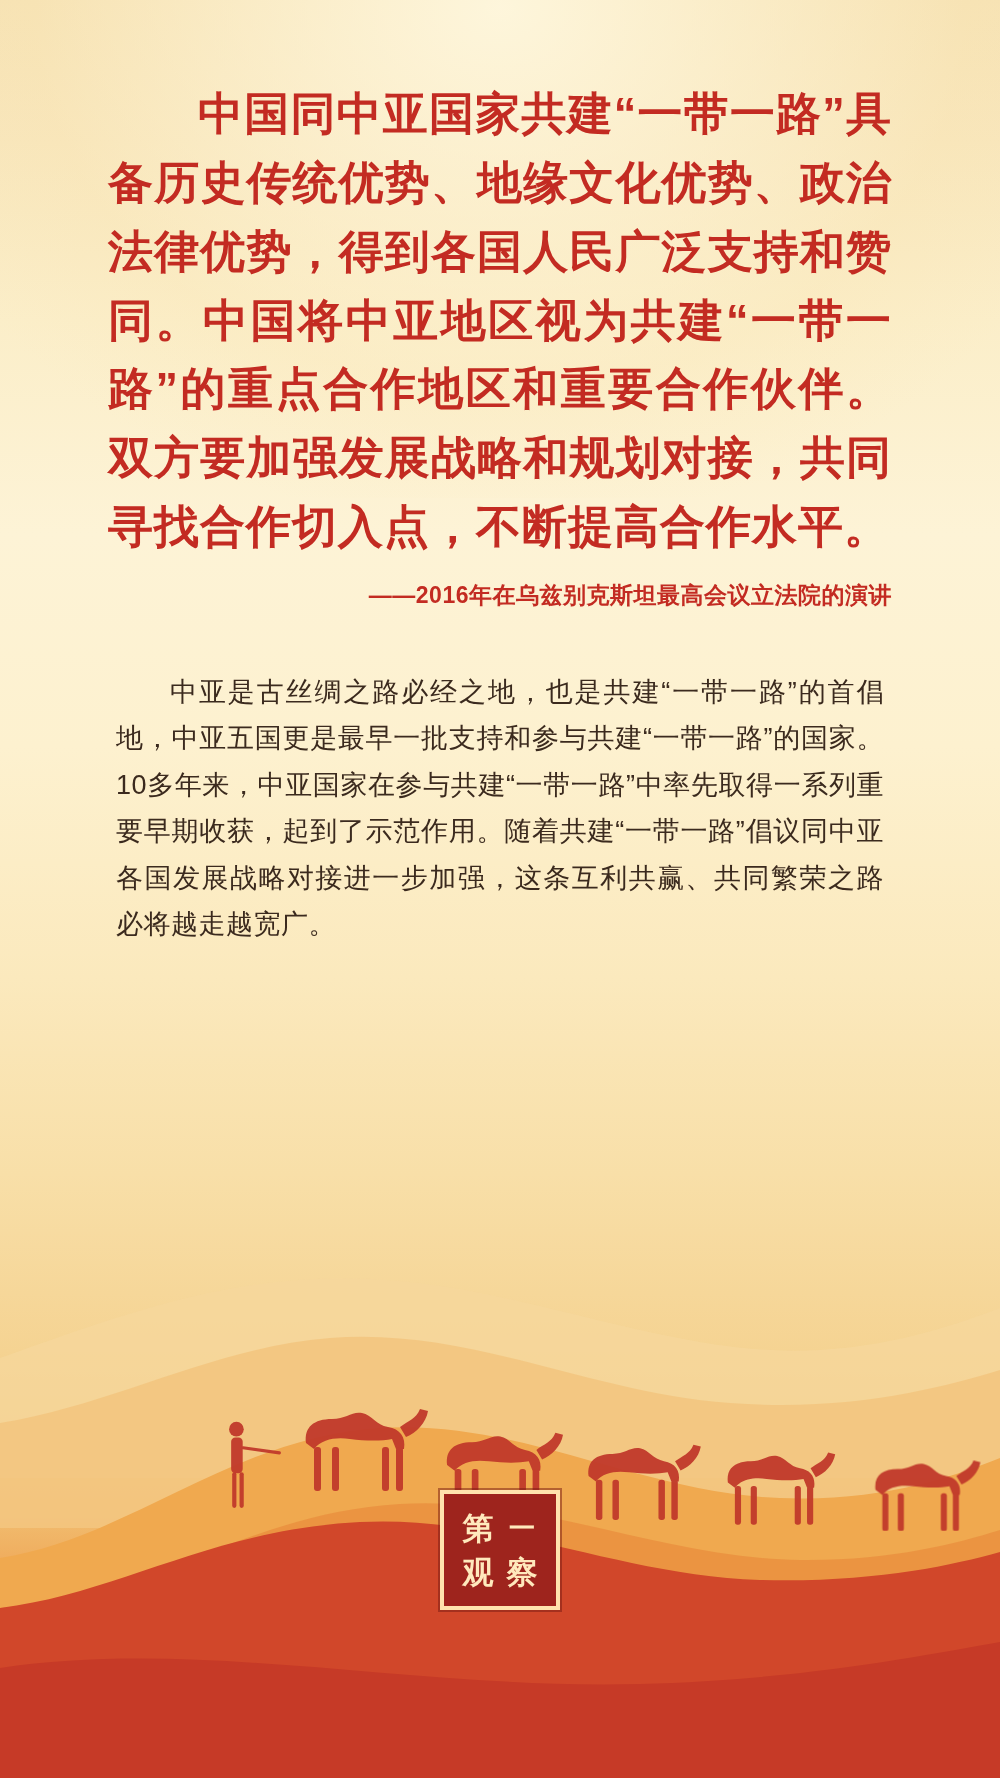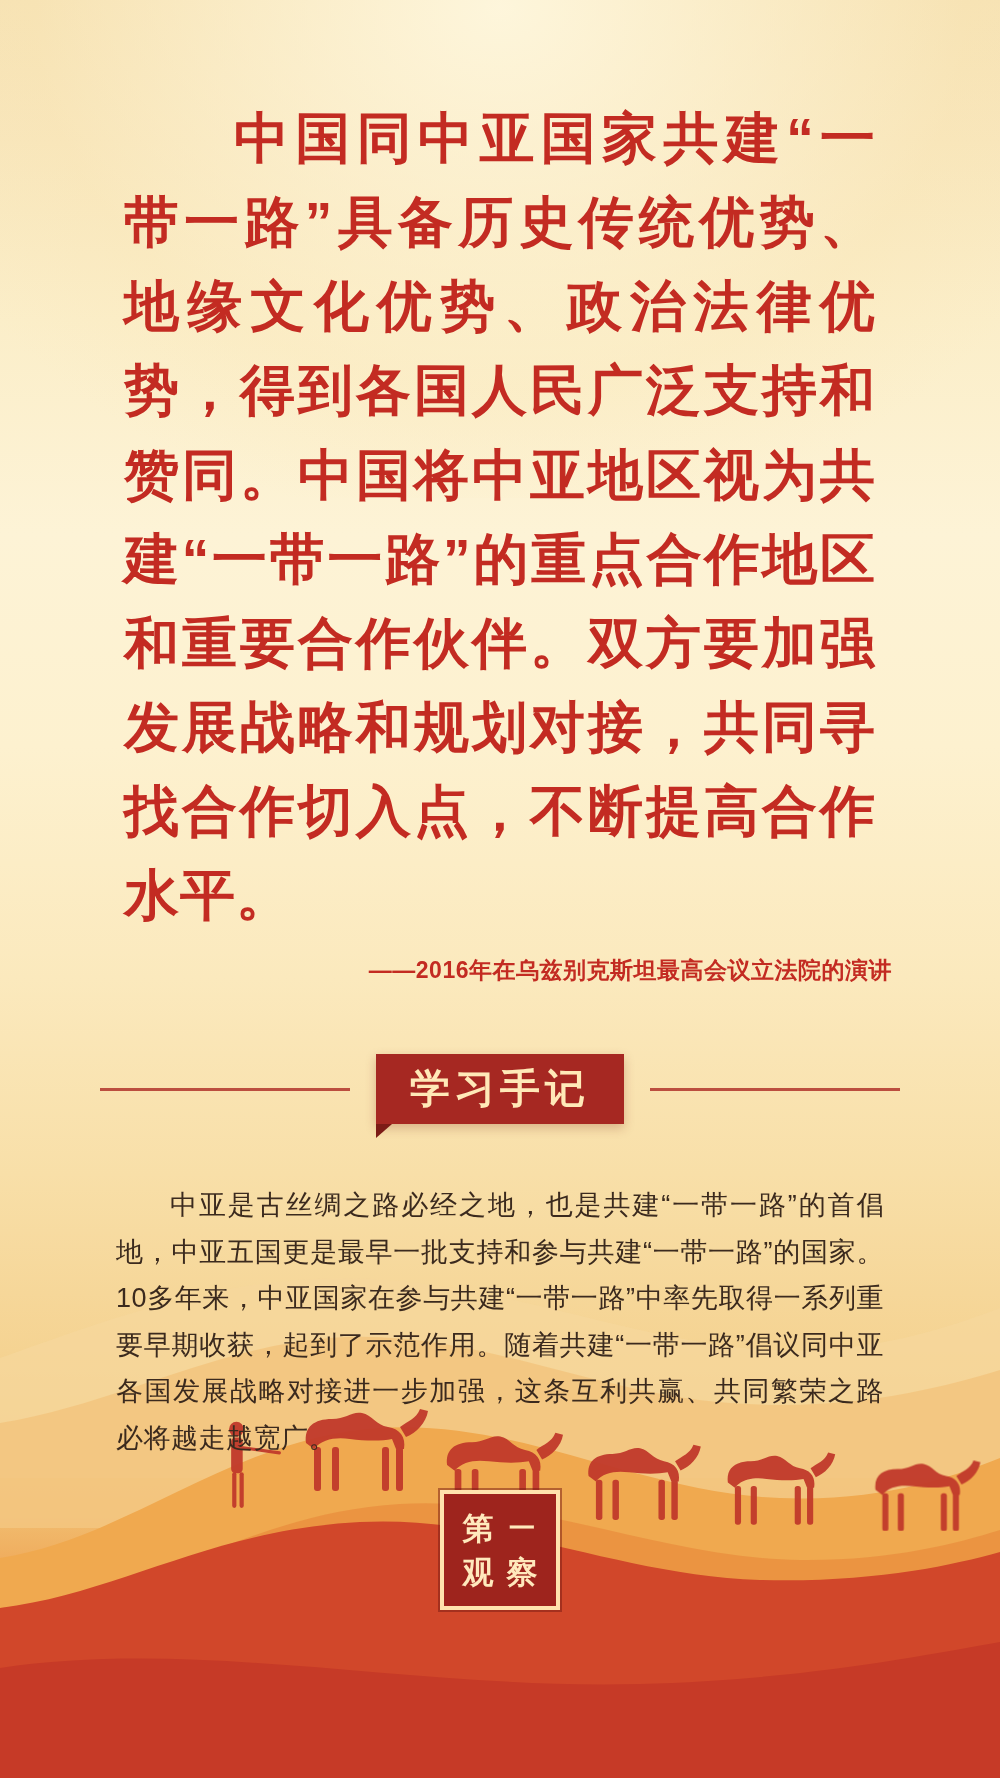--- a/index.html
+++ b/index.html
@@ -57,24 +57,24 @@
   .dune-5 { bottom: 0;     height: 180px; }
 
   
   .content {
     position: absolute;
     left: 0; top: 0;
     width: 100%;
   }
 
   .quote {
-    margin: 16px;
+    margin: 0;
     padding: 80px 108px 0 108px;
     color: #c32b22;
-    font-size: 55px;
+    font-size: 45px;
     font-weight: bold;
     line-height: 1.53;
     letter-spacing: 1px;
     text-align: justify;
     text-indent: 2em;
   }
 
   .source {
     margin: 18px 108px 0 98px;
     color: #c32b22;
@@ -274,25 +274,20 @@
         </g>
       </g>
     </svg>
   </div>
 
   <div class="content">
     <p class="quote">中国同中亚国家共建“一带一路”具备历史传统优势、地缘文化优势、政治法律优势，得到各国人民广泛支持和赞同。中国将中亚地区视为共建“一带一路”的重点合作地区和重要合作伙伴。双方要加强发展战略和规划对接，共同寻找合作切入点，不断提高合作水平。</p>
 
     <div class="source">——2016年在乌兹别克斯坦最高会议立法院的演讲</div>
 
-    <div class="divider">
-      <div class="rule"></div>
-      <div class="plaque">学习手记</div>
-      <div class="rule"></div>
-    </div>
 
     <p class="note">中亚是古丝绸之路必经之地，也是共建“一带一路”的首倡地，中亚五国更是最早一批支持和参与共建“一带一路”的国家。10多年来，中亚国家在参与共建“一带一路”中率先取得一系列重要早期收获，起到了示范作用。随着共建“一带一路”倡议同中亚各国发展战略对接进一步加强，这条互利共赢、共同繁荣之路必将越走越宽广。</p>
   </div>
 
   <div class="seal">
     <div class="seal-inner">
       <span class="c1">第</span>
       <span class="c2">一</span>
       <span class="c3">观</span>
       <span class="c4">察</span>

